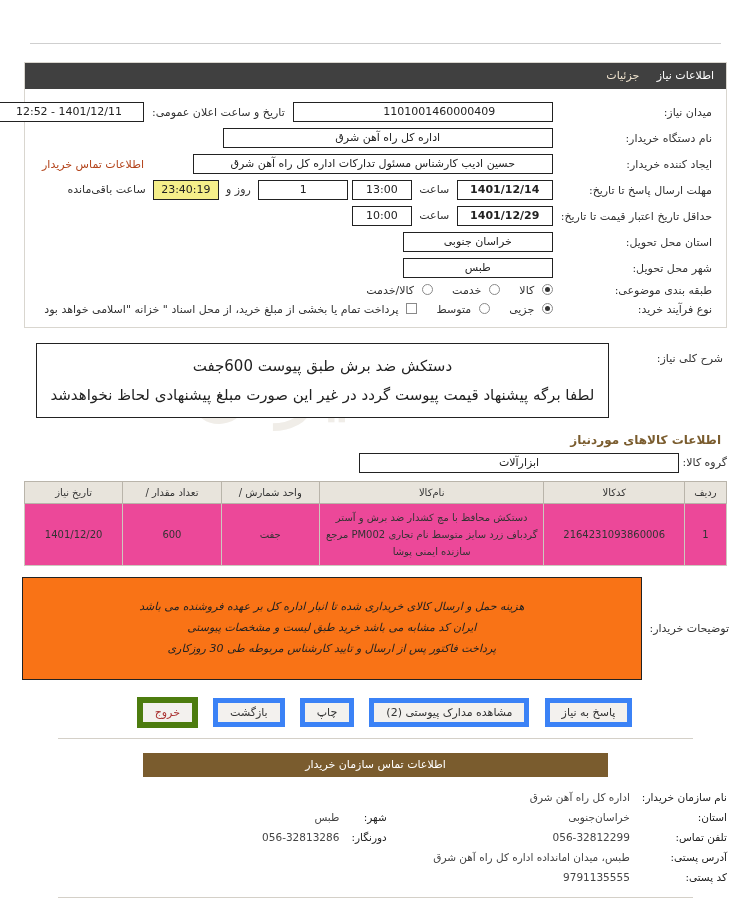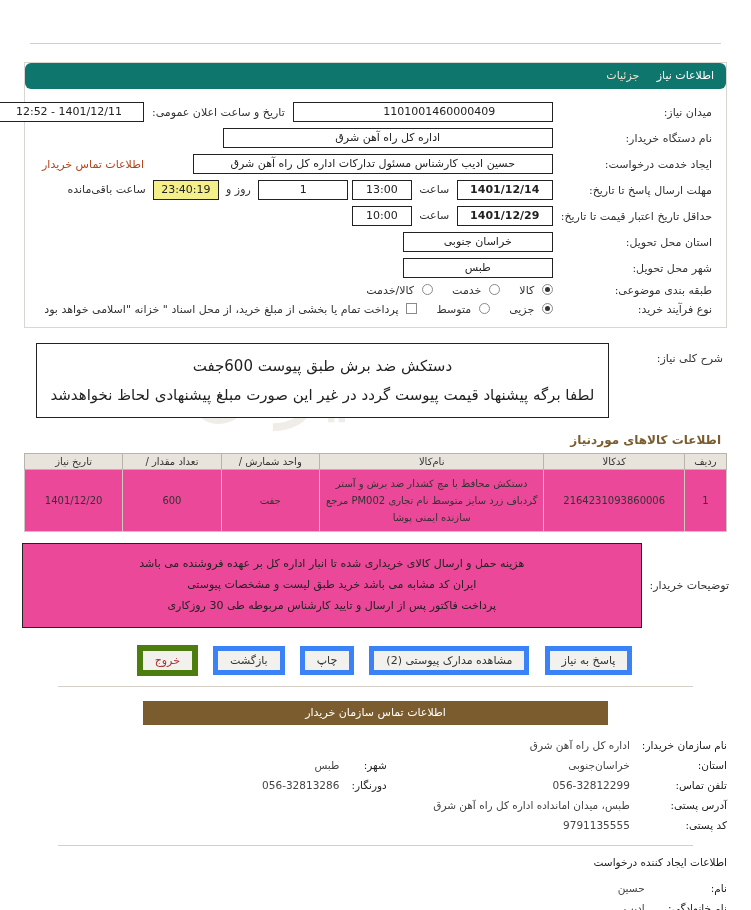--- a/index.html
+++ b/index.html
@@ -35,28 +35,27 @@
     border-bottom: 1px solid #cfcfcf;
     margin: 16px 12px 0 12px;
     height: 28px;
   }
   .panel {
     border: 1px solid #d9d6cf;
     margin: 18px 6px 0 6px;
     background: transparent;
   }
   .panel-header {
-    background: #0f766e;
+    background: #404040;
     color: #ffffff;
     height: 26px;
     line-height: 26px;
     padding: 0 12px;
     font-size: 11px;
     text-align: right;
-    border-radius: 6px;
   }
   .panel-header .sub { color: #f0e4cf; margin-right: 14px; }
   .panel-body { padding: 10px 10px 8px 10px; }
 
   table.form { width: 100%; border-collapse: collapse; }
   table.form td { padding: 3px 4px; font-size: 11px; vertical-align: middle; }
   td.lab { text-align: right; white-space: nowrap; width: 1%; color: #333; font-size: 11px; }
   .box {
     display: inline-block;
     border: 1px solid #222;
@@ -133,41 +132,42 @@
 
   table.grid {
     width: 100%;
     border-collapse: collapse;
     margin-top: 4px;
     font-size: 10px;
   }
   table.grid th {
     background: #e8e4dc;
     border: 1px solid #b9b4aa;
-    height: 16px;
+    height: 22px;
     font-weight: normal;
     color: #333;
     font-size: 10px;
   }
   table.grid td {
     border: 1px solid #cdc8be;
     padding: 5px 4px;
     text-align: center;
     color: #333;
     line-height: 1.7;
     background: #ec4899;
   }
   .notes-box {
     border: 1px solid #222;
-    background: #ec4899;
-    padding: 10px 10px;
+    background: #f97316;
+    padding: 19px 10px;
     font-size: 11px;
     line-height: 1.9;
     text-align: center;
     color: #222;
+    font-style: italic;
   }
   .btnrow { text-align: center; margin: 14px 0 6px 0; }
   .btn {
     display: inline-block;
     border: 5px solid #3b82f6;
     background: #f3f1ee;
     font-size: 11px;
     padding: 3px 12px;
     margin: 0 5px;
     color: #333;
@@ -220,21 +220,21 @@
             <span class="box w-md">1401/12/11 - 12:52</span>
           </td>
         </tr>
         <tr>
           <td class="lab">نام دستگاه خریدار:</td>
           <td colspan="3">
             <span class="box w-xl">اداره کل راه آهن شرق</span>
           </td>
         </tr>
         <tr>
-          <td class="lab">ایجاد خدمت درخواست:</td>
+          <td class="lab">ایجاد کننده خریدار:</td>
           <td colspan="2">
             <span class="box" style="min-width:360px">حسین ادیب کارشناس مسئول تدارکات اداره کل راه آهن شرق</span>
           </td>
           <td>
             <a class="link" href="#">اطلاعات تماس خریدار</a>
           </td>
         </tr>
         <tr>
           <td class="lab">مهلت ارسال پاسخ تا تاریخ:</td>
           <td colspan="3">
@@ -317,20 +317,24 @@
             <div>لطفا برگه پیشنهاد قیمت پیوست گردد در غیر این صورت مبلغ پیشنهادی لحاظ نخواهدشد</div>
           </div>
         </td>
       </tr>
     </tbody>
       </table>
   </div>
 
   <div style="margin:0 6px;">
     <div class="sec-title">اطلاعات کالاهای موردنیاز</div>
+    <div class="grp-row">
+      <span>گروه کالا:</span>
+      <span class="box" style="min-width:320px">ابزارآلات</span>
+    </div>
 
     <table class="grid">
       <thead>
         <tr>
           <th style="width:6%">ردیف</th>
           <th style="width:20%">کدکالا</th>
           <th style="width:32%">نام‌کالا</th>
           <th style="width:14%">واحد شمارش /</th>
           <th style="width:14%">تعداد مقدار /</th>
           <th style="width:14%">تاریخ نیاز</th>

